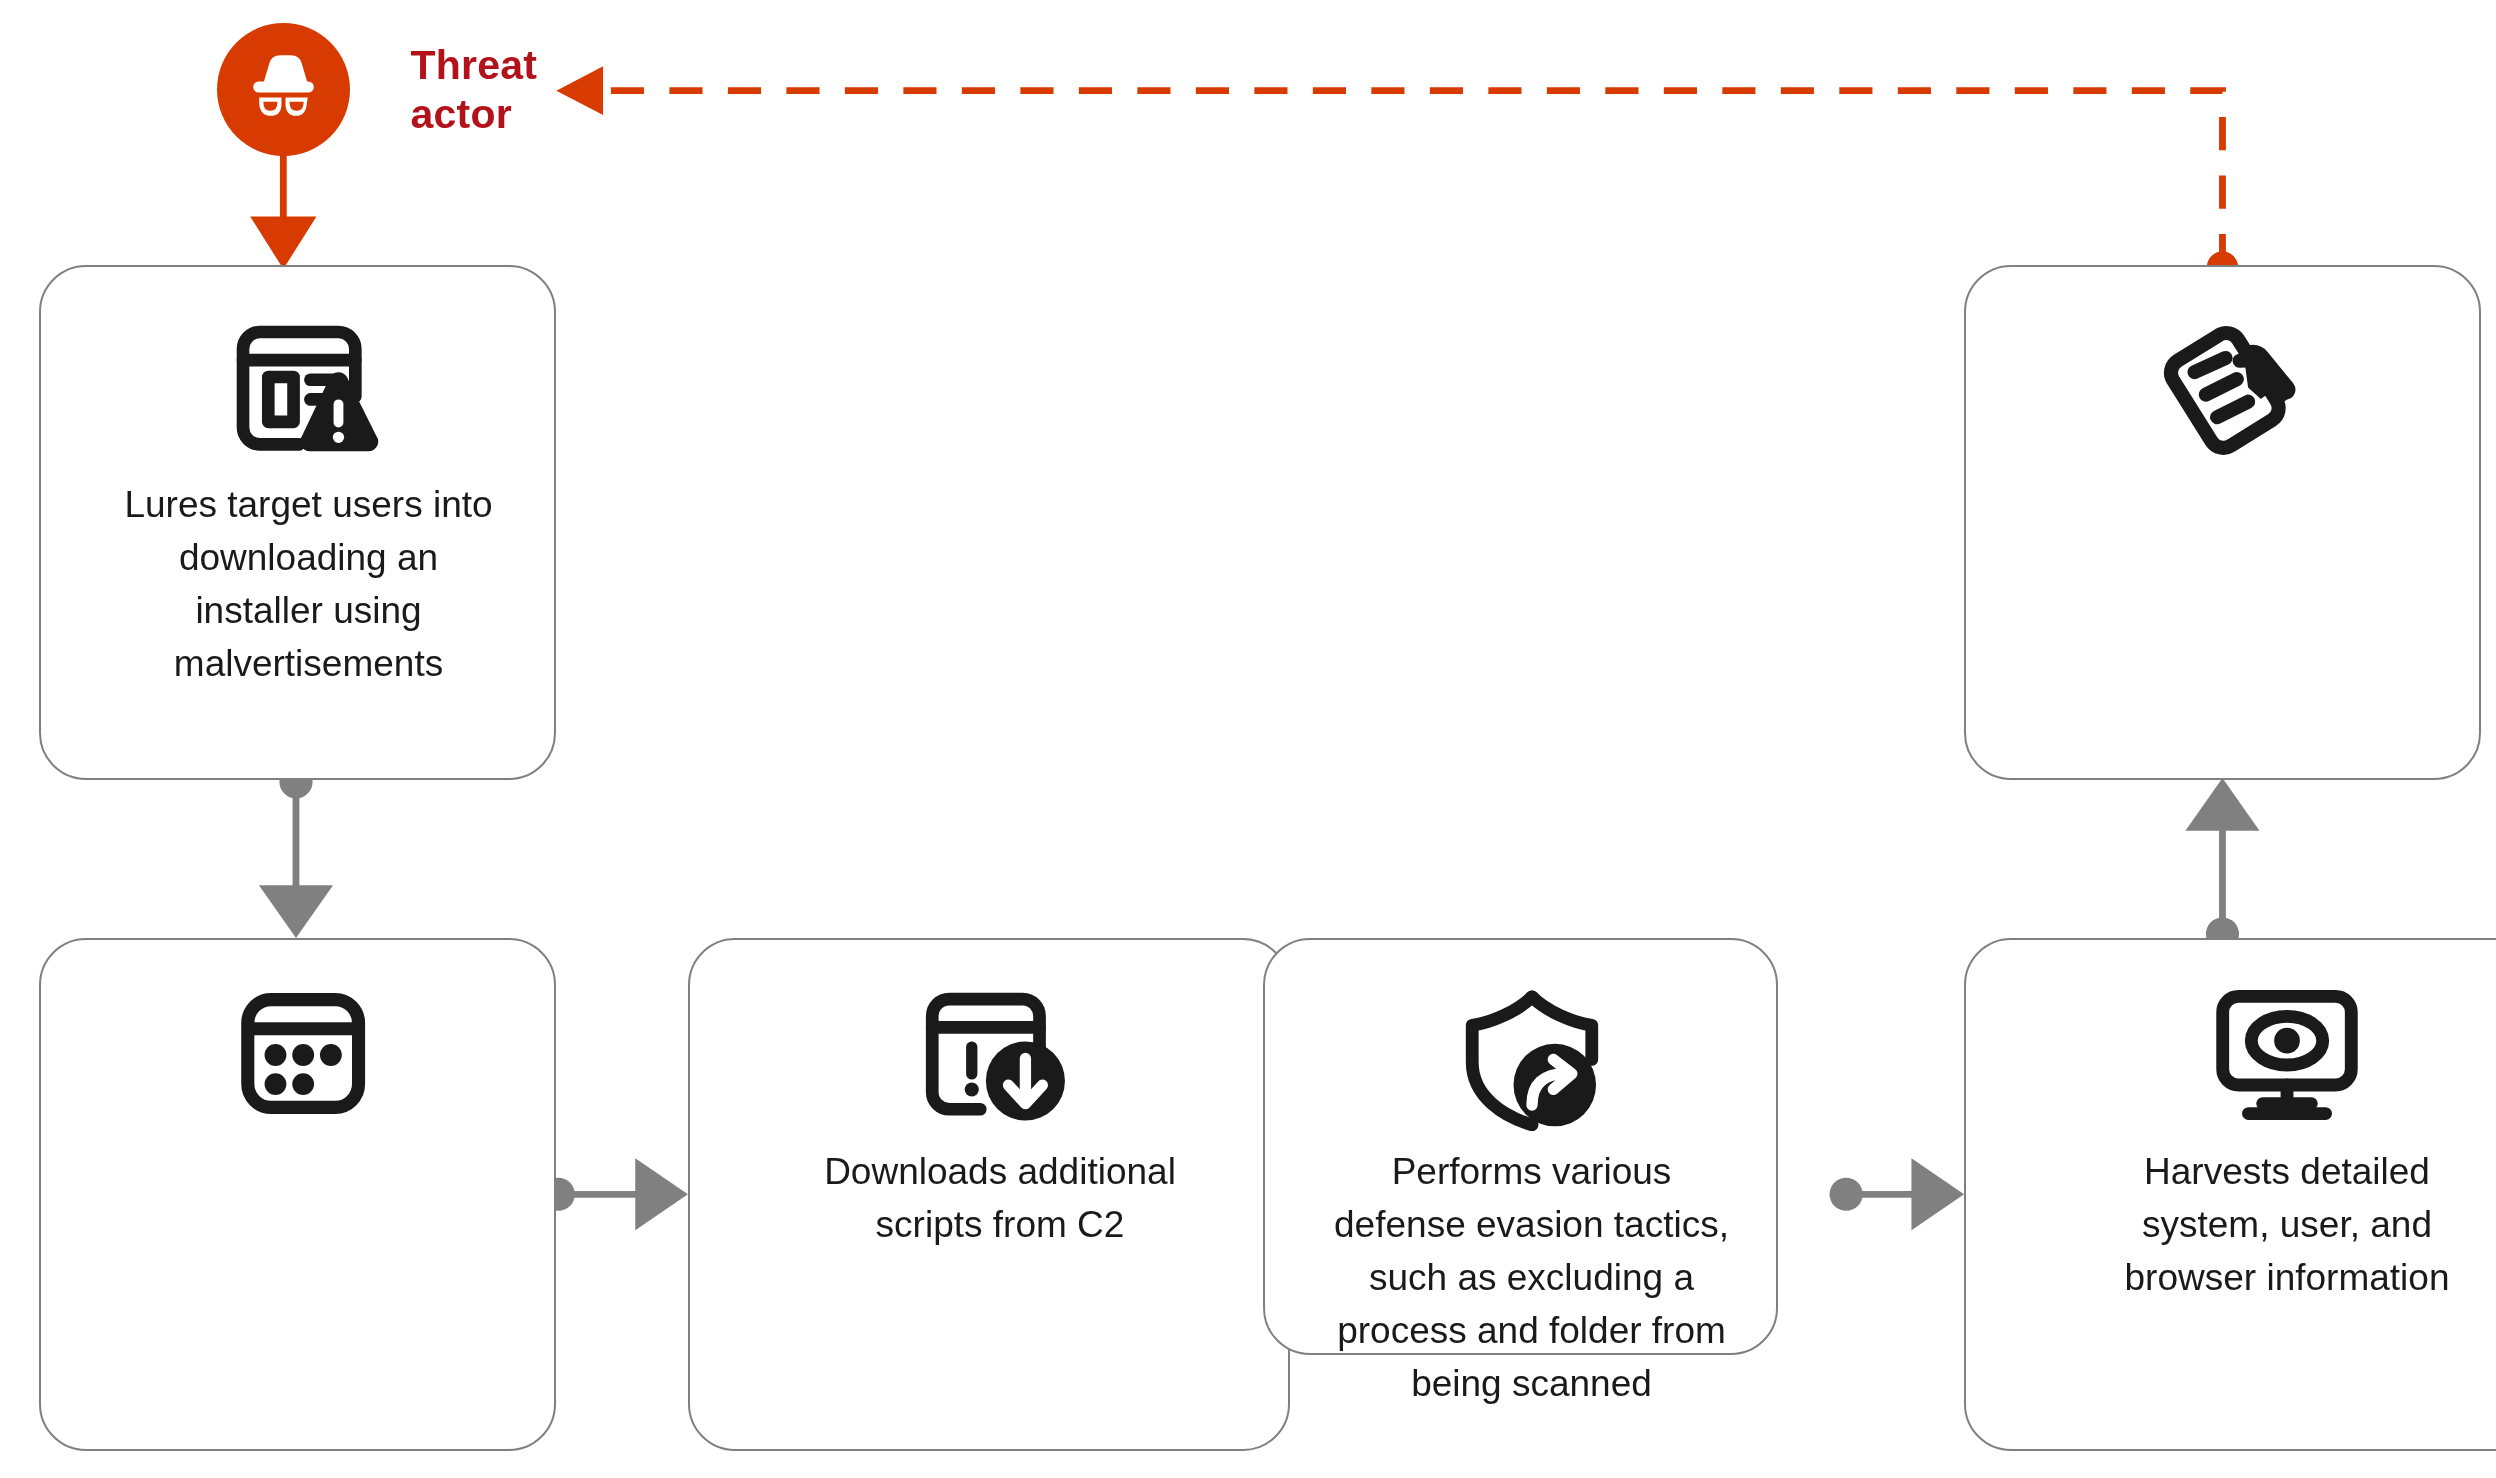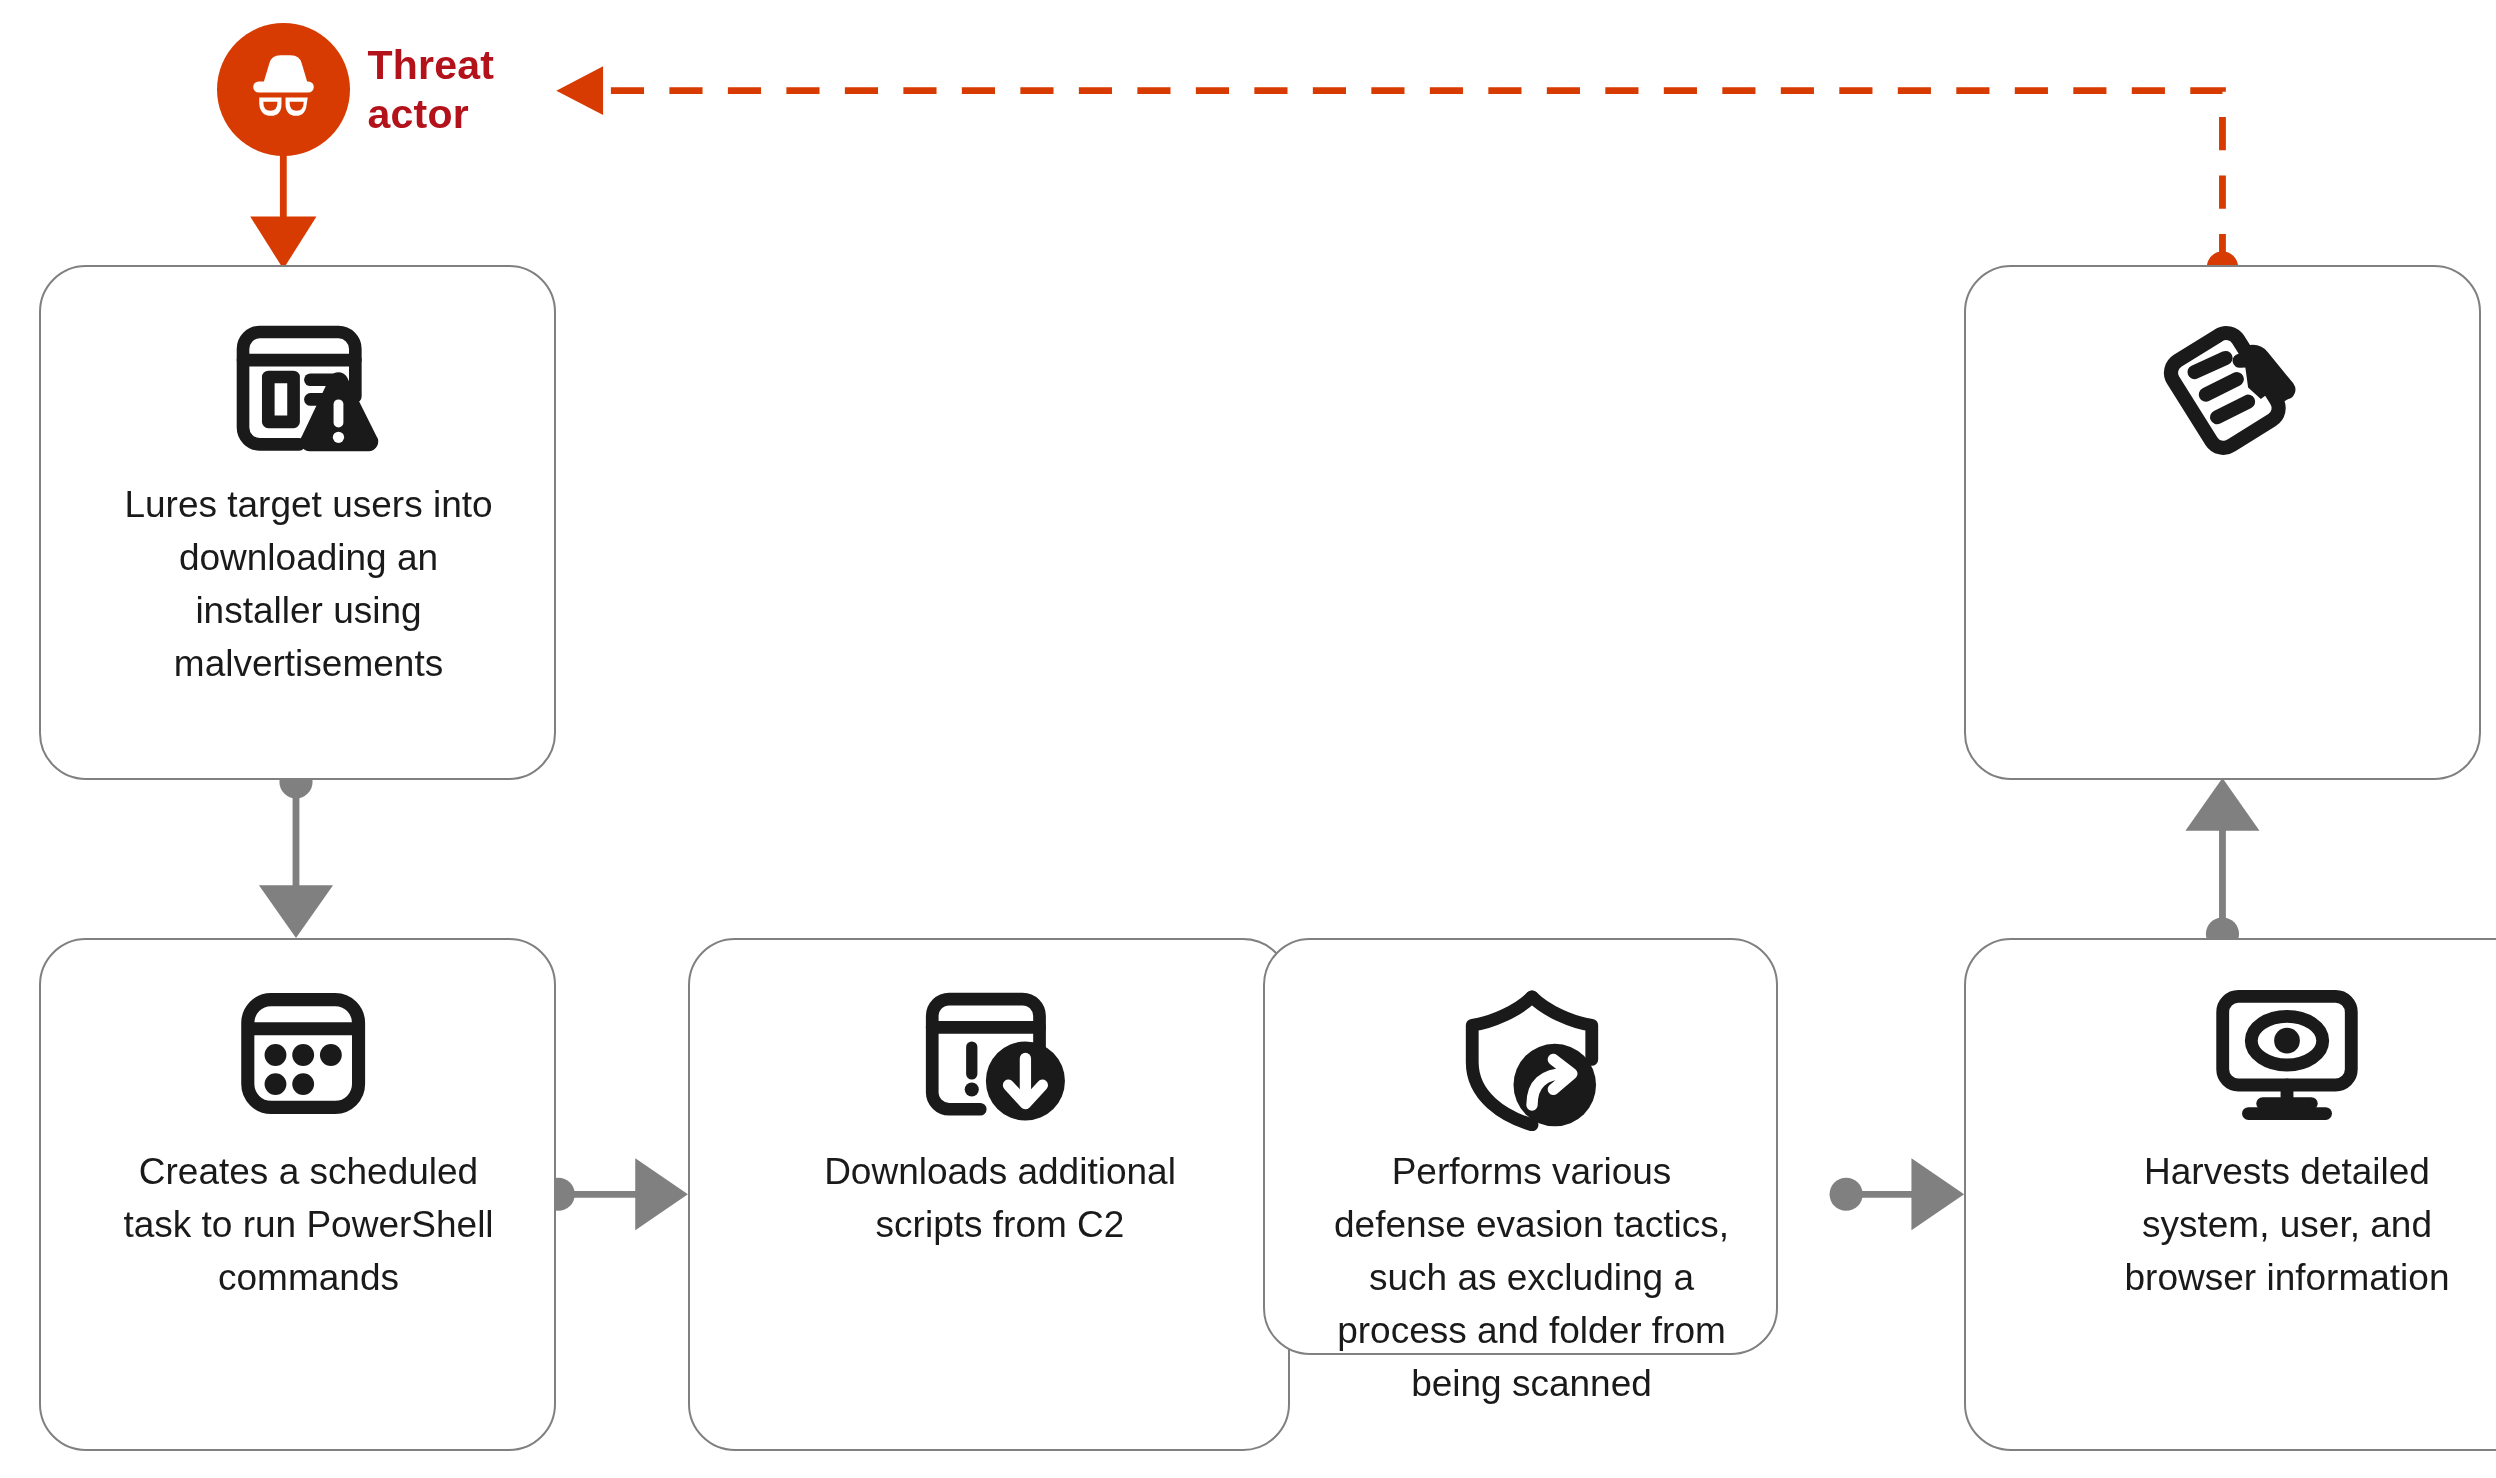--- a/index.html
+++ b/index.html
@@ -69,20 +69,21 @@
   #node-lure .node-icon { margin-top: 51px; }
 
   
   #threat-actor {
     position: absolute;
     left: 217px;
     top: 23.4px;
     display: flex;
     align-items: center;
     z-index: 6;
+    gap: 43px;
   }
   #threat-actor-badge {
     width: 133px;
     height: 133px;
     border-radius: 50%;
     background: #d83b01;
     display: flex;
     align-items: center;
     justify-content: center;
     flex: none;
@@ -201,23 +202,20 @@
           <path d="M9 30 H83"></path>
         </g>
 
         <circle cx="27" cy="48" r="7.5" fill="#1a1a1a"></circle>
         <circle cx="46" cy="48" r="7.5" fill="#1a1a1a"></circle>
         <circle cx="65" cy="48" r="7.5" fill="#1a1a1a"></circle>
         <circle cx="27" cy="68" r="7.5" fill="#1a1a1a"></circle>
         <circle cx="46" cy="68" r="7.5" fill="#1a1a1a"></circle>
       </svg>
     </span>
-    <div class="node-label">Creates a scheduled
-task to run PowerShell
-commands</div>
   </div>
 
   <div class="node" id="node-download">
     <span class="node-icon">
       <svg width="154" height="144" viewBox="0 0 108 102" aria-hidden="true">
         <g fill="none" stroke="#1a1a1a" stroke-width="9" stroke-linejoin="round" stroke-linecap="round">
           <path d="M82 54 V22 a12 12 0 0 0 -12 -12 H18 a12 12 0 0 0 -12 12 v54 a12 12 0 0 0 12 12 h22"></path>
           <path d="M6 30 H82"></path>
         </g>
 

